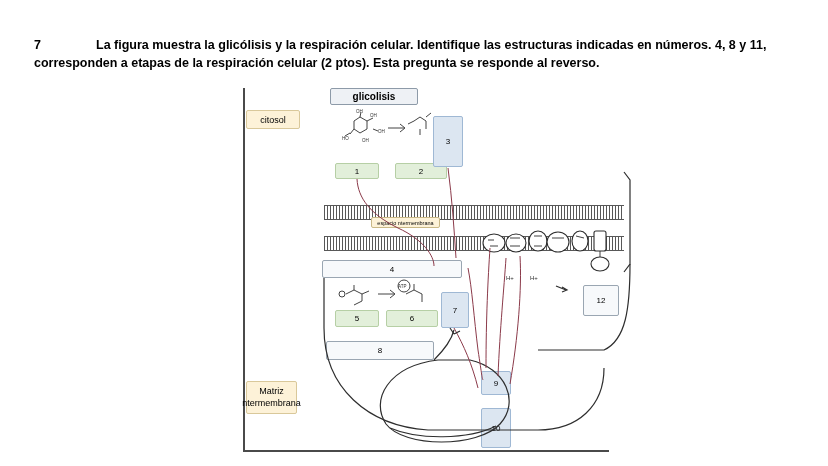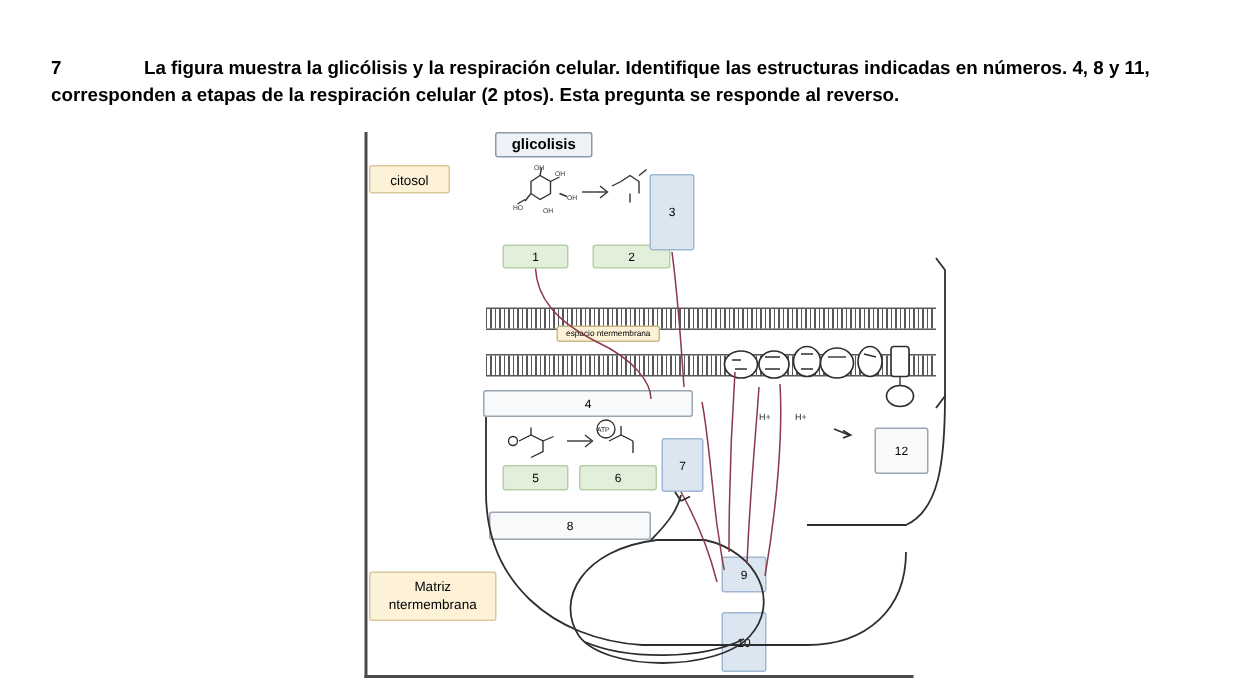--- a/index.html
+++ b/index.html
@@ -163,26 +163,26 @@
   <span class="qnum">7</span><span>La figura muestra la glicólisis y la respiración celular. Identifique las estructuras indicadas en números. 4, 8 y 11, corresponden a etapas de la respiración celular (2 ptos). Esta pregunta se responde al reverso.</span>
 </div>
 
 <div id="figure">
 
   <div class="cell-left-border"></div>
   <div class="cell-bottom-border"></div>
 
   <div class="box cream" style="left:8px; top:22px; width:54px; height:19px;">citosol</div>
 
-  <div class="box cream multiline" style="left:8px; top:293px; width:85px; height:33px;">
+  <div class="box cream multiline" style="left:8px; top:293px; width:51px; height:33px;">
     <span>Matriz</span>
     <span>ntermembrana</span>
   </div>
 
-  <div class="box title" style="left:92px; top:0px; width:65px; height:17px;">glicolisis</div>
+  <div class="box title" style="left:92px; top:0px; width:88px; height:17px;">glicolisis</div>
 
   <div class="membrane" style="left:86px; top:117px; width:300px;"></div>
   <div class="membrane" style="left:86px; top:148px; width:300px;"></div>
 
   <div class="box tiny" style="left:133px; top:129px; width:69px; height:11px;">espacio ntermembrana</div>
 
   <div class="box green" style="left:97px; top:75px; width:44px; height:16px;">1</div>
   <div class="box green" style="left:157px; top:75px; width:52px; height:16px;">2</div>
   <div class="box blue" style="left:195px; top:28px; width:30px; height:51px;">3</div>
 

